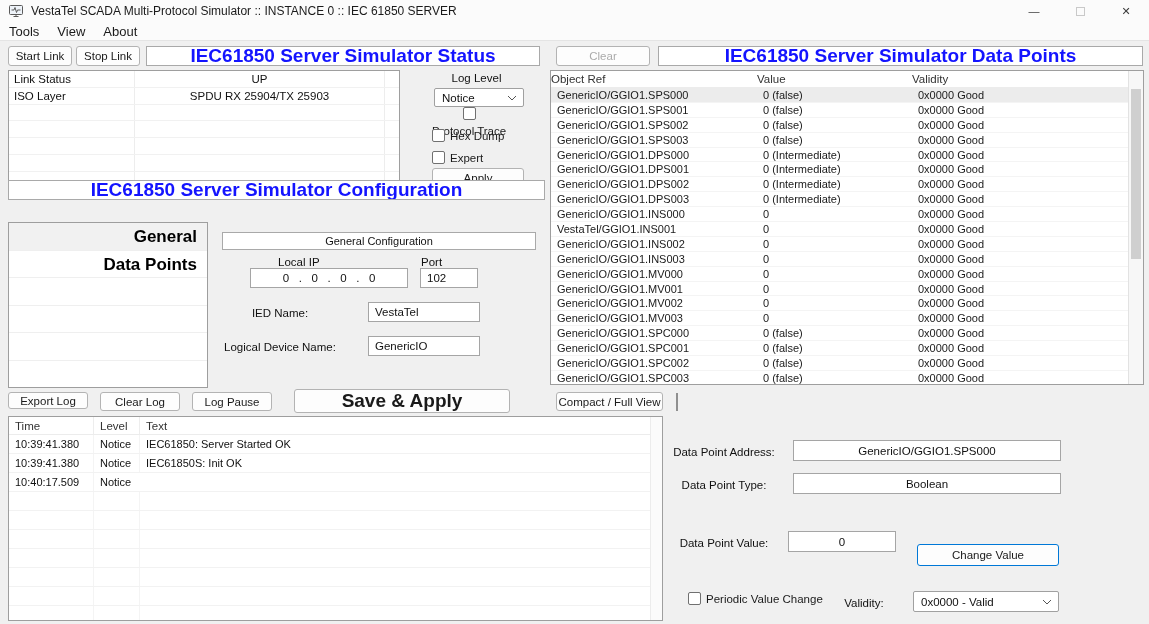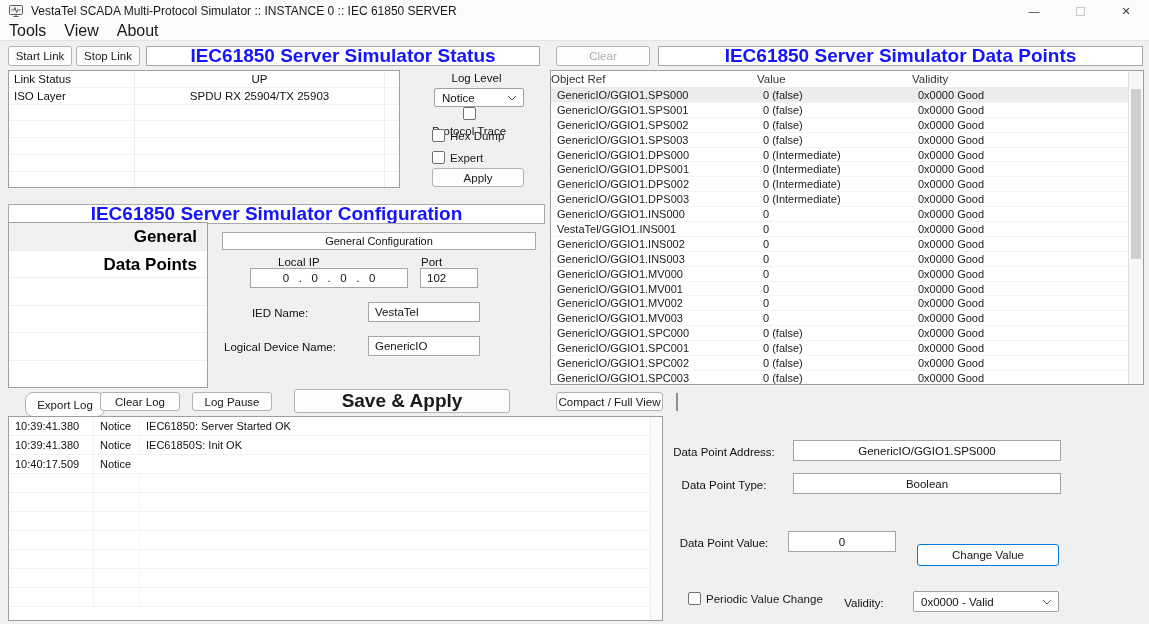--- a/index.html
+++ b/index.html
@@ -9,21 +9,21 @@
   #app { position:relative; width:1149px; height:624px; overflow:hidden; background:#f0f0f0; }
 
   
   #titlebar { position:absolute; left:0; top:0; width:1149px; height:22px; background:#fbfbfb; display:flex; align-items:center; }
   #titlebar .ticon { margin-left:8px; display:flex; }
   #titlebar .ttext { margin-left:7px; font-size:12px; color:#1a1a1a; }
   .winbtns { position:absolute; right:0; top:0; height:22px; display:flex; }
   .winbtn { width:46px; height:22px; display:flex; align-items:center; justify-content:center; font-size:11px; color:#3c3c3c; }
   .maxbox { width:9px; height:9px; border:1px solid #c9c9c9; background:transparent; }
   #menubar { position:absolute; left:0; top:22px; width:1149px; height:19px; background:#fbfbfb; border-bottom:1px solid #e4e4e4; display:flex; align-items:center; }
-  .menu-item { font-size:16px; padding:0 9px; color:#1a1a1a; }
+  .menu-item { font-size:13px; padding:0 9px; color:#1a1a1a; }
 
   
   .btn { position:absolute; background:#fdfdfd; border:1px solid #b3b3b3; border-radius:3px; font-size:11.5px; color:#1a1a1a; display:flex; align-items:center; justify-content:center; }
   .title-box { position:absolute; background:#fff; border:1px solid #a9a9a9; display:flex; align-items:center; justify-content:center; font-weight:bold; font-size:19px; color:var(--accent); white-space:nowrap; overflow:hidden; }
   .tbl { position:absolute; background:#fff; border:1px solid #9e9e9e; overflow:hidden; }
   .lbl { position:absolute; font-size:11.5px; color:#111; white-space:nowrap; }
   .input { position:absolute; background:#fff; border:1px solid #a5a5a5; font-size:11.5px; display:flex; align-items:center; padding:0 6px; white-space:pre; }
   .input.center { justify-content:center; }
   .select { position:absolute; background:#fff; border:1px solid #a0a0a0; border-radius:2px; font-size:11.5px; display:flex; align-items:center; justify-content:space-between; padding:0 6px 0 7px; }
   .cbrow { position:absolute; display:flex; align-items:center; gap:5px; font-size:11.5px; color:#1a1a1a; }
@@ -160,21 +160,21 @@
   <div class="cbrow" style="left:432px; top:129px;">
     <span class="cbx"></span>
     <span>Hex Dump</span>
   </div>
   <div class="cbrow" style="left:432px; top:151px;">
     <span class="cbx"></span>
     <span>Expert</span>
   </div>
   <div class="btn" style="left:432px; top:168px; width:92px; height:19px;">Apply</div>
 
-  <div class="title-box" style="left:8px; top:204px; width:537px; height:20px;">IEC61850 Server Simulator Configuration</div>
+  <div class="title-box" style="left:8px; top:180px; width:537px; height:20px;">IEC61850 Server Simulator Configuration</div>
   <div class="tbl" id="config-list">
     <div>
         <div class="cfg-row sel">General</div>
         <div class="cfg-row">Data Points</div>
         <div class="cfg-row"></div>
         <div class="cfg-row"></div>
         <div class="cfg-row"></div>
         <div class="cfg-row"></div>
       </div>
   </div>
@@ -182,26 +182,31 @@
   <div class="title-box" style="left:222px; top:232px; width:314px; height:18px; font-size:11px; font-weight:normal; color:#111;">General Configuration</div>
   <div class="lbl" style="left:278px; top:256px;">Local IP</div>
   <div class="lbl" style="left:421px; top:256px;">Port</div>
   <div class="input center" style="left:250px; top:268px; width:158px; height:20px;">0   .   0   .   0   .   0</div>
   <div class="input" style="left:420px; top:268px; width:58px; height:20px;">102</div>
   <div class="lbl r" style="left:200px; top:307px; width:160px;">IED Name:</div>
   <div class="input" style="left:368px; top:302px; width:112px; height:20px;">VestaTel</div>
   <div class="lbl r" style="left:200px; top:341px; width:160px;">Logical Device Name:</div>
   <div class="input" style="left:368px; top:336px; width:112px; height:20px;">GenericIO</div>
 
-  <div class="btn" style="left:25px; top:392px; width:80px; height:25px;border-radius:8px;">Export Log</div>
+  <div class="btn" style="left:8px; top:392px; width:80px; height:17px;">Export Log</div>
   <div class="btn" style="left:100px; top:392px; width:80px; height:19px;">Clear Log</div>
   <div class="btn" style="left:192px; top:392px; width:80px; height:19px;">Log Pause</div>
   <div class="btn" style="left:294px; top:389px; width:216px; height:24px; font-size:19px; font-weight:bold;">Save &amp; Apply</div>
 
   <div class="tbl" id="log-table">
+    <div class="log-head">
+      <div>Time</div>
+      <div>Level</div>
+      <div>Text</div>
+    </div>
     <div>
         <div class="log-row">
           <div>10:39:41.380</div>
           <div>Notice</div>
           <div>IEC61850: Server Started OK</div>
         </div>
         <div class="log-row">
           <div>10:39:41.380</div>
           <div>Notice</div>
           <div>IEC61850S: Init OK</div>

